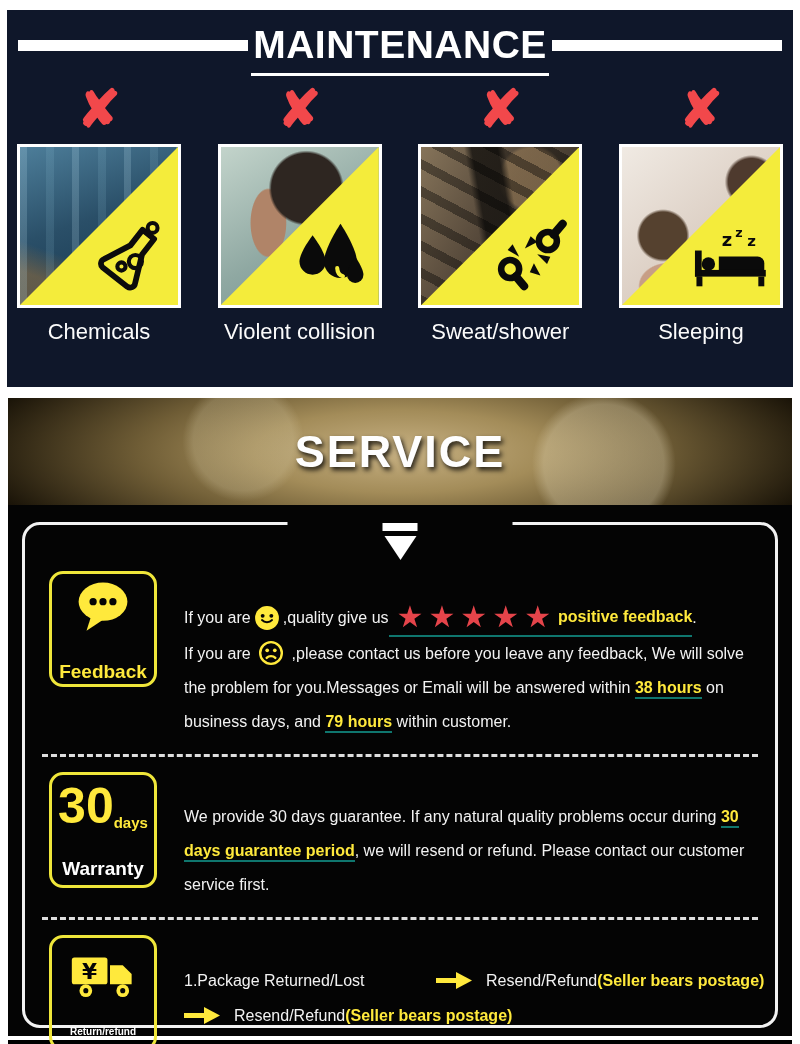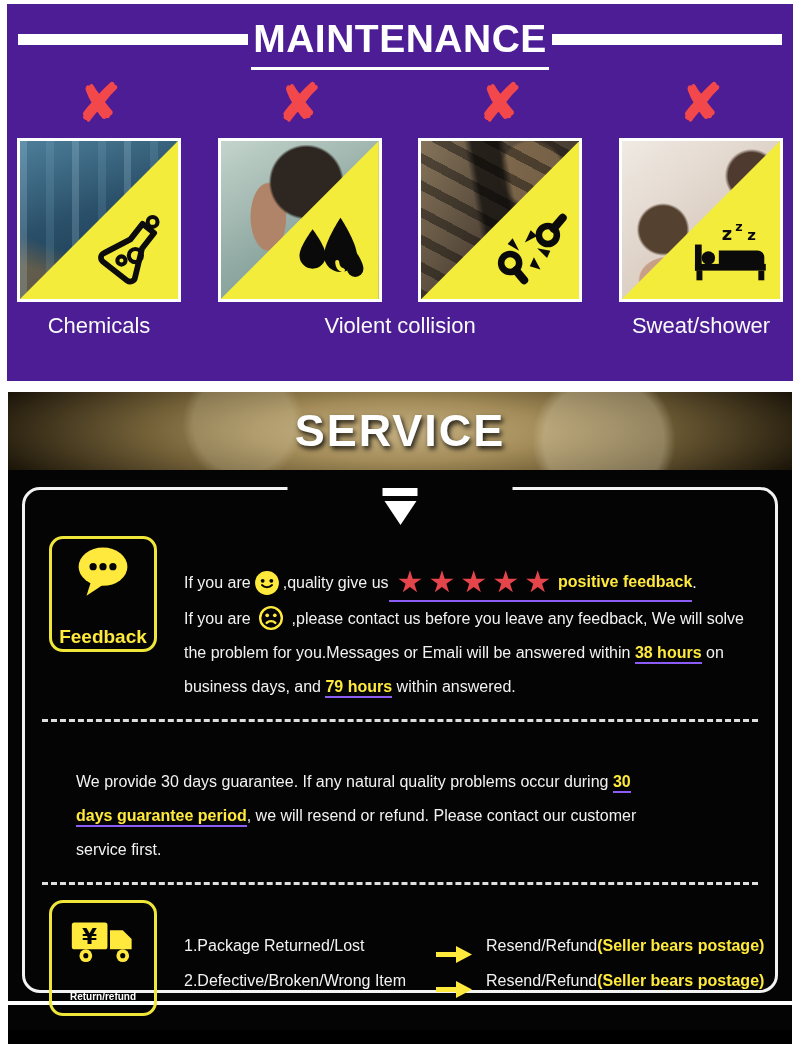--- a/index.html
+++ b/index.html
@@ -4,21 +4,21 @@
 <style>
   * { margin:0; padding:0; box-sizing:border-box; }
   html,body { width:800px; }
   body {
     height:1044px; background:#fff; overflow:hidden;
     font-family:"Liberation Sans", sans-serif; color:#fff;
   }
 
   
   .mnt {
-    margin:4px 7px 0 7px; height:377px; background:#4c1d95;
+    margin:10px 7px 0 7px; height:377px; background:#0f172a;
     padding-top:12px;
   }
   .mnt-titlerow { display:flex; align-items:center; height:46px; padding:0 11px; }
   .mnt-bar { flex:0 0 230px; height:11px; background:#fff; }
   .mnt-title {
     flex:1; text-align:center; font-size:39px; font-weight:bold;
     letter-spacing:0.5px; color:#fff; white-space:nowrap;
   }
   .mnt-underline { width:298px; height:3px; background:#fff; margin:5px auto 0; }
   .row4 { display:flex; justify-content:space-between; padding:0 10px; }
@@ -67,21 +67,21 @@
   .tri-icon { position:absolute; right:9px; bottom:9px; width:82px; height:82px; }
   .caption-row { margin-top:11px;align-items:center; }
   .caption { font-size:22px; color:#fbfbfb; }
 
   
   .svc {
     margin:8px 5px 0 5px; height:641px; background:#040404;
     border:3px solid #fff; border-bottom:none; position:relative;
   }
   .svc-header {
-    height:78px; position:relative;
+    height:107px; position:relative;
     background:
       radial-gradient(circle at 76% 62%, rgba(235,225,195,.30) 0 10%, rgba(0,0,0,0) 12%),
       radial-gradient(circle at 30% 40%, rgba(225,215,180,.22) 0 9%, rgba(0,0,0,0) 11%),
       radial-gradient(ellipse 58% 120% at 50% 50%, #c7b183 0%, #a38c59 32%, #6e5c35 58%, #181207 96%);
   }
   .svc-title {
     position:absolute; inset:0; display:flex; align-items:center; justify-content:center;
     font-size:45px; font-weight:bold; letter-spacing:2px; color:#fefefe;
     text-shadow:2px 3px 5px rgba(0,0,0,.85);
   }
@@ -104,31 +104,31 @@
   .icon-card {
     flex:0 0 108px; height:116px; border:3px solid #efe63a; border-radius:14px;
     display:flex; flex-direction:column; align-items:center; justify-content:center;gap:23px;
   }
   .card-label { font-size:19px; font-weight:bold; }
   .lbl-yellow { color:#ffe93c; }
   .lbl-white { color:#fff; }
   .svc-text { margin-left:27px; width:580px; font-size:16px; line-height:34px; color:#f2f2f2;margin-top:28px; }
   .sep { border-top:3px dashed #dedede; margin:15px 17px; }
   .yellow-b { color:#ffe93c; font-weight:bold; }
-  .u-yellow { border-bottom:2px solid #8b5cf6; padding-bottom:1px; }
+  .u-yellow { border-bottom:2px solid #0f766e; padding-bottom:1px; }
   .stars {
     font-size:30px; letter-spacing:5px; color:#e5444a; line-height:1;
     vertical-align:middle; margin:0 2px 0 8px;
   }
   .fb-line1 { display:flex; align-items:center; white-space:nowrap; height:38px; }
   .inline-face { width:26px; height:26px; margin:0 3px; flex:0 0 auto; }
   .w30 { font-size:50px; font-weight:bold; color:#ffe93c; line-height:1; }
   .wdays { font-size:15px; font-weight:bold; color:#ffe93c; }
   .w30row { display:flex; align-items:flex-end; margin-bottom:4px; }
-  .ret-line { display:flex; align-items:flex-end; height:35px; }
+  .ret-line { display:flex; align-items:center; height:35px; }
   .ret-cause { width:252px; white-space:nowrap; }
   .ret-arrow { width:36px; height:17px; margin:0 14px 0 0; flex:0 0 auto; }
   .svc-bottomline { margin-top:8px; height:4px; background:#fff; }
   .black-tail { height:22px; background:#000; margin:0 5px; border-left:3px solid #fff; border-right:3px solid #fff; }
 </style>
 </head>
 <body>
 
 <div class="mnt">
   <div class="mnt-titlerow">
@@ -206,20 +206,21 @@
           <rect x="93" y="79" width="8" height="13"></rect>
         </g>
       </svg>
     </div>
   </div>
 
   <div class="row4 caption-row">
     <div class="cell4 caption">Chemicals</div>
     <div class="cell4 caption">Violent collision</div>
     <div class="cell4 caption">Sweat/shower</div>
+    <div class="cell4 caption">Sleeping</div>
   </div>
 </div>
 
 <div class="svc">
   <div class="svc-header">
     <div class="svc-title">SERVICE</div>
   </div>
 
   <div class="svc-box">
     <div class="svc-indicator">
@@ -256,28 +257,35 @@
           <svg class="inline-face" viewBox="0 0 24 24" style="vertical-align:-7px">
             <circle cx="12" cy="12" r="10" fill="none" stroke="#ffe93c" stroke-width="2.2"></circle>
             <circle cx="8.5" cy="9.5" r="1.7" fill="#ffe93c"></circle>
             <circle cx="15.5" cy="9.5" r="1.7" fill="#ffe93c"></circle>
             <path d="M8 16.5 a5 4 0 0 1 8 0" stroke="#ffe93c" stroke-width="2.2" fill="none" stroke-linecap="round"></path>
           </svg>
           <span>,please contact us before you leave any feedback, We will solve the problem for you.Messages or Emali will be answered within</span>
           <span class="yellow-b u-yellow">38 hours</span>
           <span>on business days, and</span>
           <span class="yellow-b u-yellow">79 hours</span>
-          <span>within answered.</span>
+          <span>within customer.</span>
         </div>
       </div>
     </div>
 
     <div class="sep"></div>
 
     <div class="svc-row">
+      <div class="icon-card">
+        <div class="w30row">
+          <span class="w30">30</span>
+          <span class="wdays">days</span>
+        </div>
+        <div class="card-label lbl-white">Warranty</div>
+      </div>
       <div class="svc-text" style="width:585px">
         <span>We provide 30 days guarantee. If any natural quality problems occur during</span>
         <span class="yellow-b u-yellow">30 days guarantee period</span><span>, we will resend or refund. Please contact our customer service first.</span>
       </div>
     </div>
 
     <div class="sep"></div>
 
     <div class="svc-row">
       <div class="icon-card">
@@ -295,21 +303,20 @@
       <div class="svc-text" style="width:600px">
         <div class="ret-line">
           <span class="ret-cause">1.Package Returned/Lost</span>
           <svg class="ret-arrow" viewBox="0 0 36 17">
               <rect x="0" y="6" width="22" height="5" fill="#ffe93c"></rect>
               <polygon points="20,0 36,8.5 20,17" fill="#ffe93c"></polygon>
             </svg>
           <span><span>Resend/Refund</span><span class="yellow-b">(Seller bears postage)</span></span>
         </div>
         <div class="ret-line">
-          <span class="ret-cause">2.Defective/Broken/Wrong Item</span>
           <svg class="ret-arrow" viewBox="0 0 36 17">
               <rect x="0" y="6" width="22" height="5" fill="#ffe93c"></rect>
               <polygon points="20,0 36,8.5 20,17" fill="#ffe93c"></polygon>
             </svg>
           <span><span>Resend/Refund</span><span class="yellow-b">(Seller bears postage)</span></span>
         </div>
       </div>
     </div>
   </div>
 

